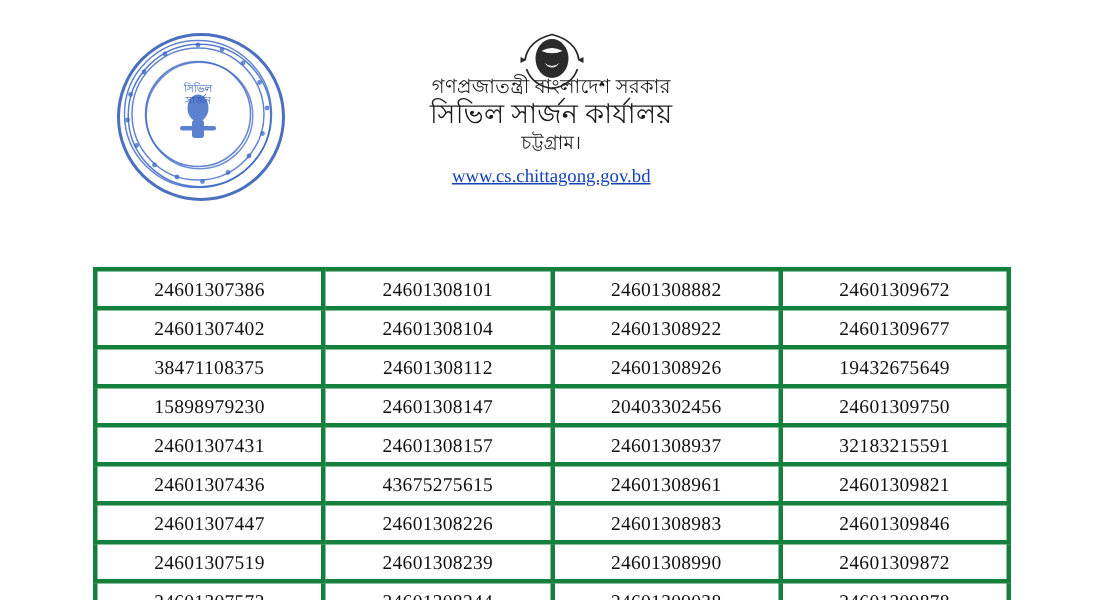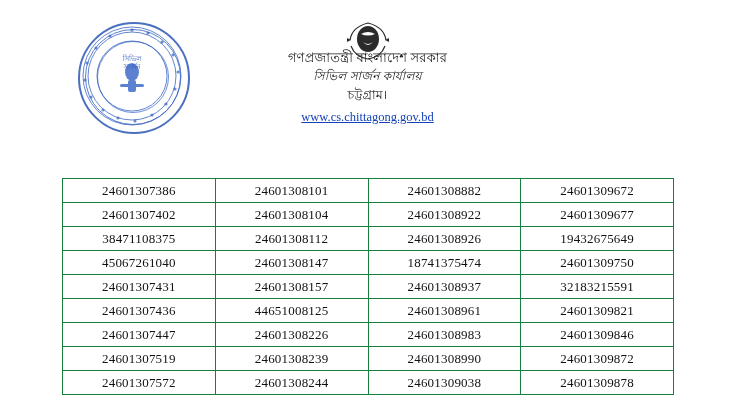--- a/index.html
+++ b/index.html
@@ -90,21 +90,21 @@
     top: 48px;
     width: 735px;
     text-align: center;
   }
   .gov-line {
     font-size: 13px;
     line-height: 19px;
     color: #1a1a1a;
     letter-spacing: .2px;
   }
-  .gov-line.l2 { font-size: 12px; font-style: italic; }
+  .gov-line.l2 { font-size: 18px; }
   .gov-line.l3 { font-size: 12.5px; }
   .site-url {
     margin-top: 5px;
     font-size: 12.5px;
     color: #1442b8;
     text-decoration: underline;
     font-family: "Liberation Serif", serif;
   }
 
   
@@ -113,21 +113,21 @@
     left: 62px;
     top: 178px;
     width: 612px;
   }
   table.roll-table {
     border-collapse: collapse;
     width: 612px;
     table-layout: fixed;
   }
   table.roll-table td {
-    border: 1px solid #15803d;
+    border: 3px solid #15803d;
     height: 23px;
     text-align: center;
     vertical-align: middle;
     font-size: 13px;
     font-family: "Liberation Serif", serif;
     color: #111;
     padding: 0;
     letter-spacing: .2px;
   }
 </style>
@@ -219,34 +219,34 @@
             <td>24601308922</td>
             <td>24601309677</td>
           </tr>
           <tr>
             <td>38471108375</td>
             <td>24601308112</td>
             <td>24601308926</td>
             <td>19432675649</td>
           </tr>
           <tr>
-            <td>45067261040</td>
+            <td>15898979230</td>
             <td>24601308147</td>
-            <td>18741375474</td>
+            <td>20403302456</td>
             <td>24601309750</td>
           </tr>
           <tr>
             <td>24601307431</td>
             <td>24601308157</td>
             <td>24601308937</td>
             <td>32183215591</td>
           </tr>
           <tr>
             <td>24601307436</td>
-            <td>44651008125</td>
+            <td>43675275615</td>
             <td>24601308961</td>
             <td>24601309821</td>
           </tr>
           <tr>
             <td>24601307447</td>
             <td>24601308226</td>
             <td>24601308983</td>
             <td>24601309846</td>
           </tr>
           <tr>

